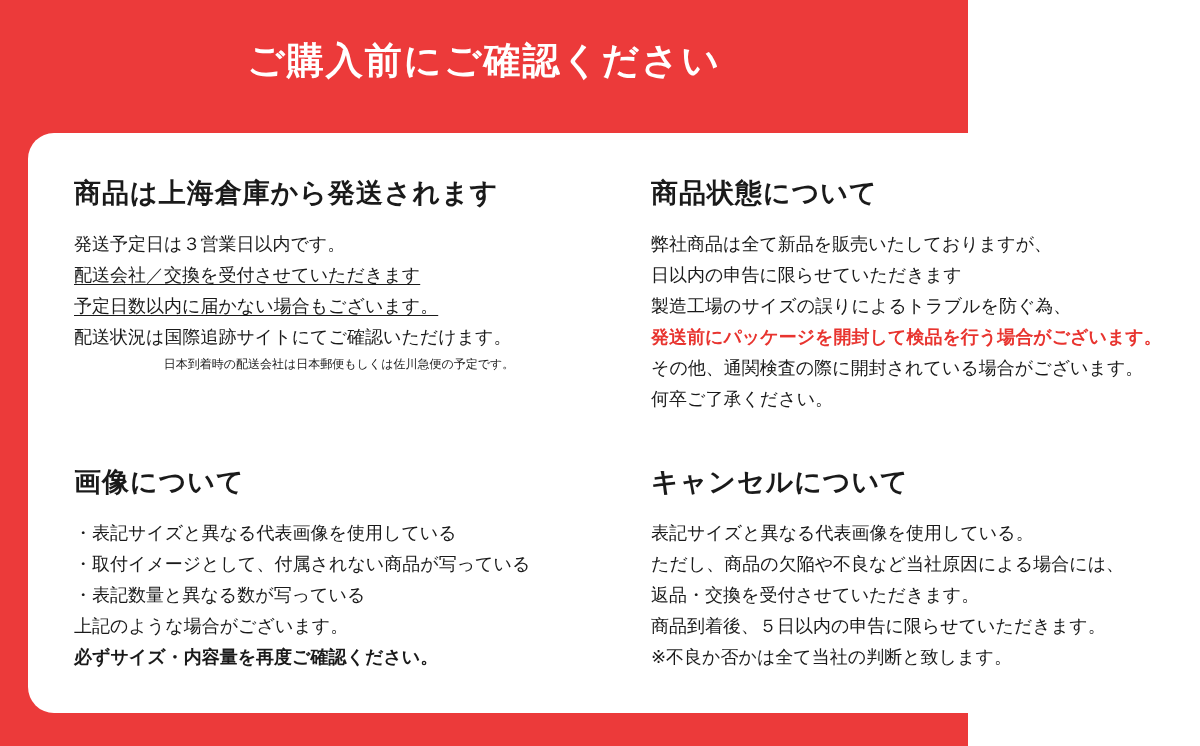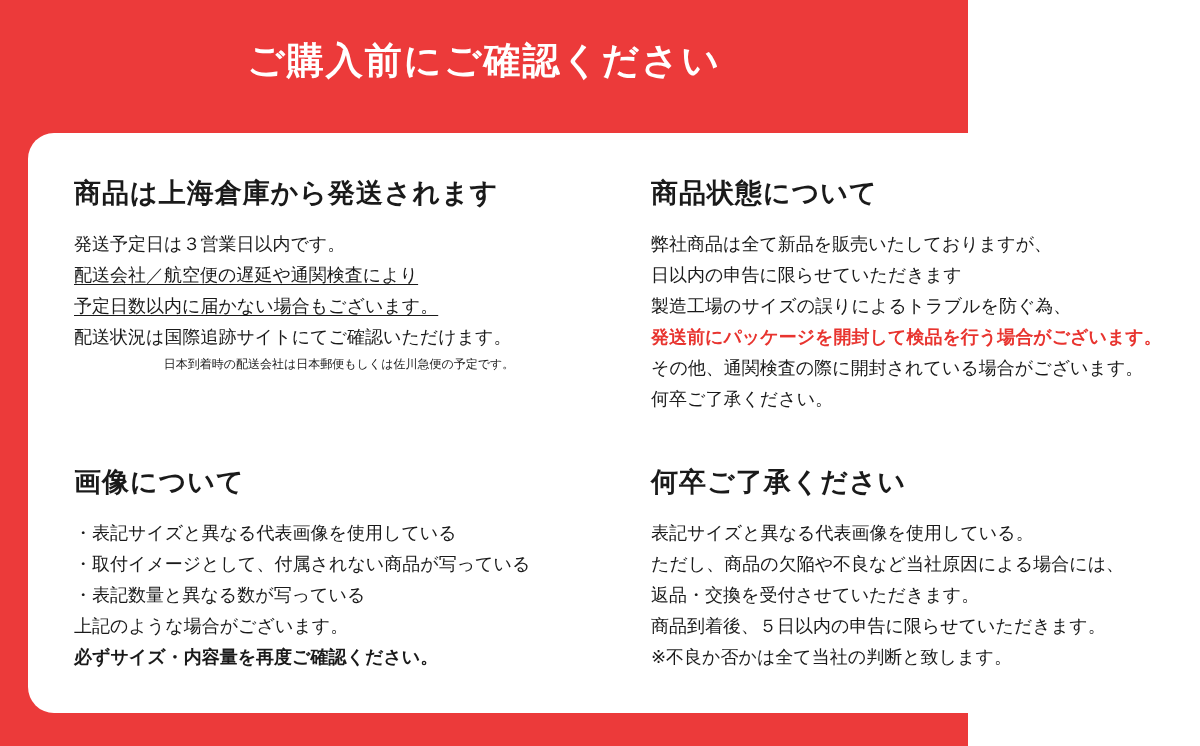--- a/index.html
+++ b/index.html
@@ -98,21 +98,21 @@
 
   <div class="poster-title">ご購入前にご確認ください</div>
 
   <div class="card">
     <div class="grid">
 
       <div class="section sec-shipping">
         <h2 class="section-heading">商品は上海倉庫から発送されます</h2>
         <div class="lines">
           <div class="line">発送予定日は３営業日以内です。</div>
-          <div class="line underline">配送会社／航空便の遅延や通関検査により</div>
+          <div class="line underline">配送会社／交換を受付させていただきます</div>
           <div class="line underline">予定日数以内に届かない場合もございます。</div>
           <div class="line">配送状況は国際追跡サイトにてご確認いただけます。</div>
           <div class="line small">日本到着時の配送会社は日本郵便もしくは佐川急便の予定です。</div>
         </div>
       </div>
 
       <div class="section sec-condition">
         <h2 class="section-heading">商品状態について</h2>
         <div class="lines">
           <div class="line">弊社商品は全て新品を販売いたしておりますが、</div>
@@ -129,21 +129,21 @@
         <div class="lines">
           <div class="line">・表記サイズと異なる代表画像を使用している</div>
           <div class="line">・取付イメージとして、付属されない商品が写っている</div>
           <div class="line">・表記数量と異なる数が写っている</div>
           <div class="line">上記のような場合がございます。</div>
           <div class="line bold-underline">必ずサイズ・内容量を再度ご確認ください。</div>
         </div>
       </div>
 
       <div class="section sec-cancel">
-        <h2 class="section-heading">何卒ご了承ください</h2>
+        <h2 class="section-heading">キャンセルについて</h2>
         <div class="lines">
           <div class="line">表記サイズと異なる代表画像を使用している。</div>
           <div class="line">ただし、商品の欠陥や不良など当社原因による場合には、</div>
           <div class="line">返品・交換を受付させていただきます。</div>
           <div class="line">商品到着後、５日以内の申告に限らせていただきます。</div>
           <div class="line">※不良か否かは全て当社の判断と致します。</div>
         </div>
       </div>
 
     </div>

